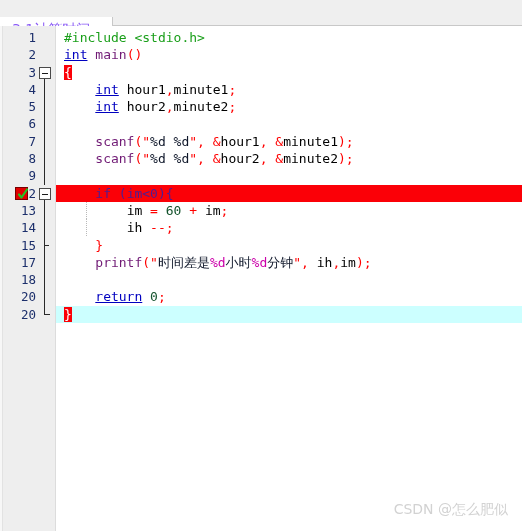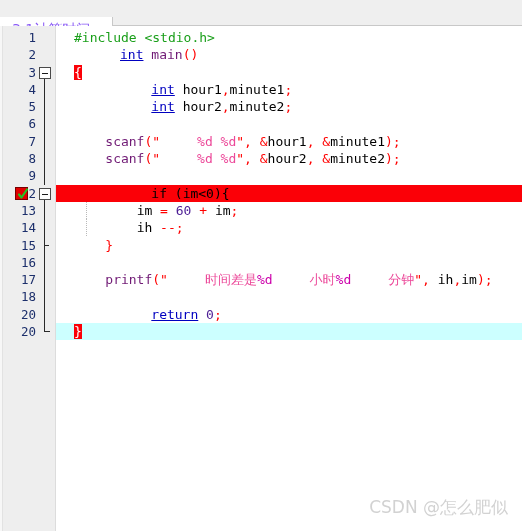--- a/index.html
+++ b/index.html
@@ -98,49 +98,49 @@
     position: absolute;
     left: 36px; top: 0;
     width: 19px; height: 100%;
     z-index: 3;
   }
 
   .code {
     position: absolute;
     left: 56px; top: 0;
     right: 16px; height: 100%;
-    padding-left: 18px;
+    padding-left: 8px;
     color: #000000;
     z-index: 2;
   }
 
   
   .rowhl {
     position: absolute;
     left: 56px; right: 0; top: 0;
     height: 100%;
     z-index: 1;
   }
   .hl-red  .rowhl { background: #fb0007; }
   .hl-cyan .rowhl { background: #ccffff; }
   .hl-red  .code  { color: #ffffff; }
 
   
-  .k   { color: #0000c0; text-decoration: underline; margin-left: 46px; }   
+  .k   { color: #0000c0; text-decoration: underline; }   
   .pp  { color: #1a9f1a; }                                
   .fn  { color: #701a75; }                                
   .id  { color: #000000; }                                
   .op  { color: #ff0000; }                                
-  .num { color: #4c1d95; }                                
+  .num { color: #14532d; }                                
   .q   { color: #ff0000; }                                
-  .str { color: #ec4899; margin-left: 37px; }                                
+  .str { color: #0f172a; }                                
   .fmt { color: #cc00aa; }                                
   .amp { color: #ff0000; }                                
   .brace-hl { background: #fb0007; color: #ffffff; }      
-  .hl-red .k, .hl-red .id, .hl-red .op, .hl-red .num { color: #000000; text-decoration: none; }
+  .hl-red .k, .hl-red .id, .hl-red .op, .hl-red .num { color: #4c1d95; text-decoration: none; }
   .hl-cyan .brace-hl { background: #fb0007; color: #ffffff; }
 
   
   .foldbox {
     position: absolute;
     left: 3px; top: 3px;
     width: 12px; height: 12px;
     border: 1px solid #4a4a4a;
     background: #ffffff;
   }
@@ -197,21 +197,21 @@
     z-index: 5;
   }
   .bp-icon svg { position: absolute; left: 1px; top: 0px; }
 
   
   .watermark {
     position: absolute;
     right: 14px;
     bottom: 12px;
     font-family: "DejaVu Sans", "Liberation Sans", sans-serif;
-    font-size: 17px;
+    font-size: 14px;
     color: #d2d2d2;
     white-space: nowrap;
     z-index: 6;
   }
 </style>
 </head>
 <body>
 
 <div id="app">
 
@@ -316,25 +316,20 @@
 
       <div class="line">
         <span class="lnum">15</span>
         <span class="foldcol">
           <span class="foldline"></span>
           <span class="foldtick"></span>
         </span>
         <span class="code">    <span class="op">}</span></span>
       </div>
 
-      <div class="line">
-        <span class="lnum">16</span>
-        <span class="foldcol"><span class="foldline"></span></span>
-        <span class="code"> </span>
-      </div>
 
       <div class="line">
         <span class="lnum">17</span>
         <span class="foldcol"><span class="foldline"></span></span>
         <span class="code">    <span class="fn">printf</span><span class="op">(</span><span class="q">"</span><span class="str">时间差是</span><span class="fmt">%d</span><span class="str">小时</span><span class="fmt">%d</span><span class="str">分钟</span><span class="q">"</span><span class="op">,</span> <span class="id">ih</span><span class="op">,</span><span class="id">im</span><span class="op">);</span></span>
       </div>
 
       <div class="line">
         <span class="lnum">18</span>
         <span class="foldcol"><span class="foldline"></span></span>

